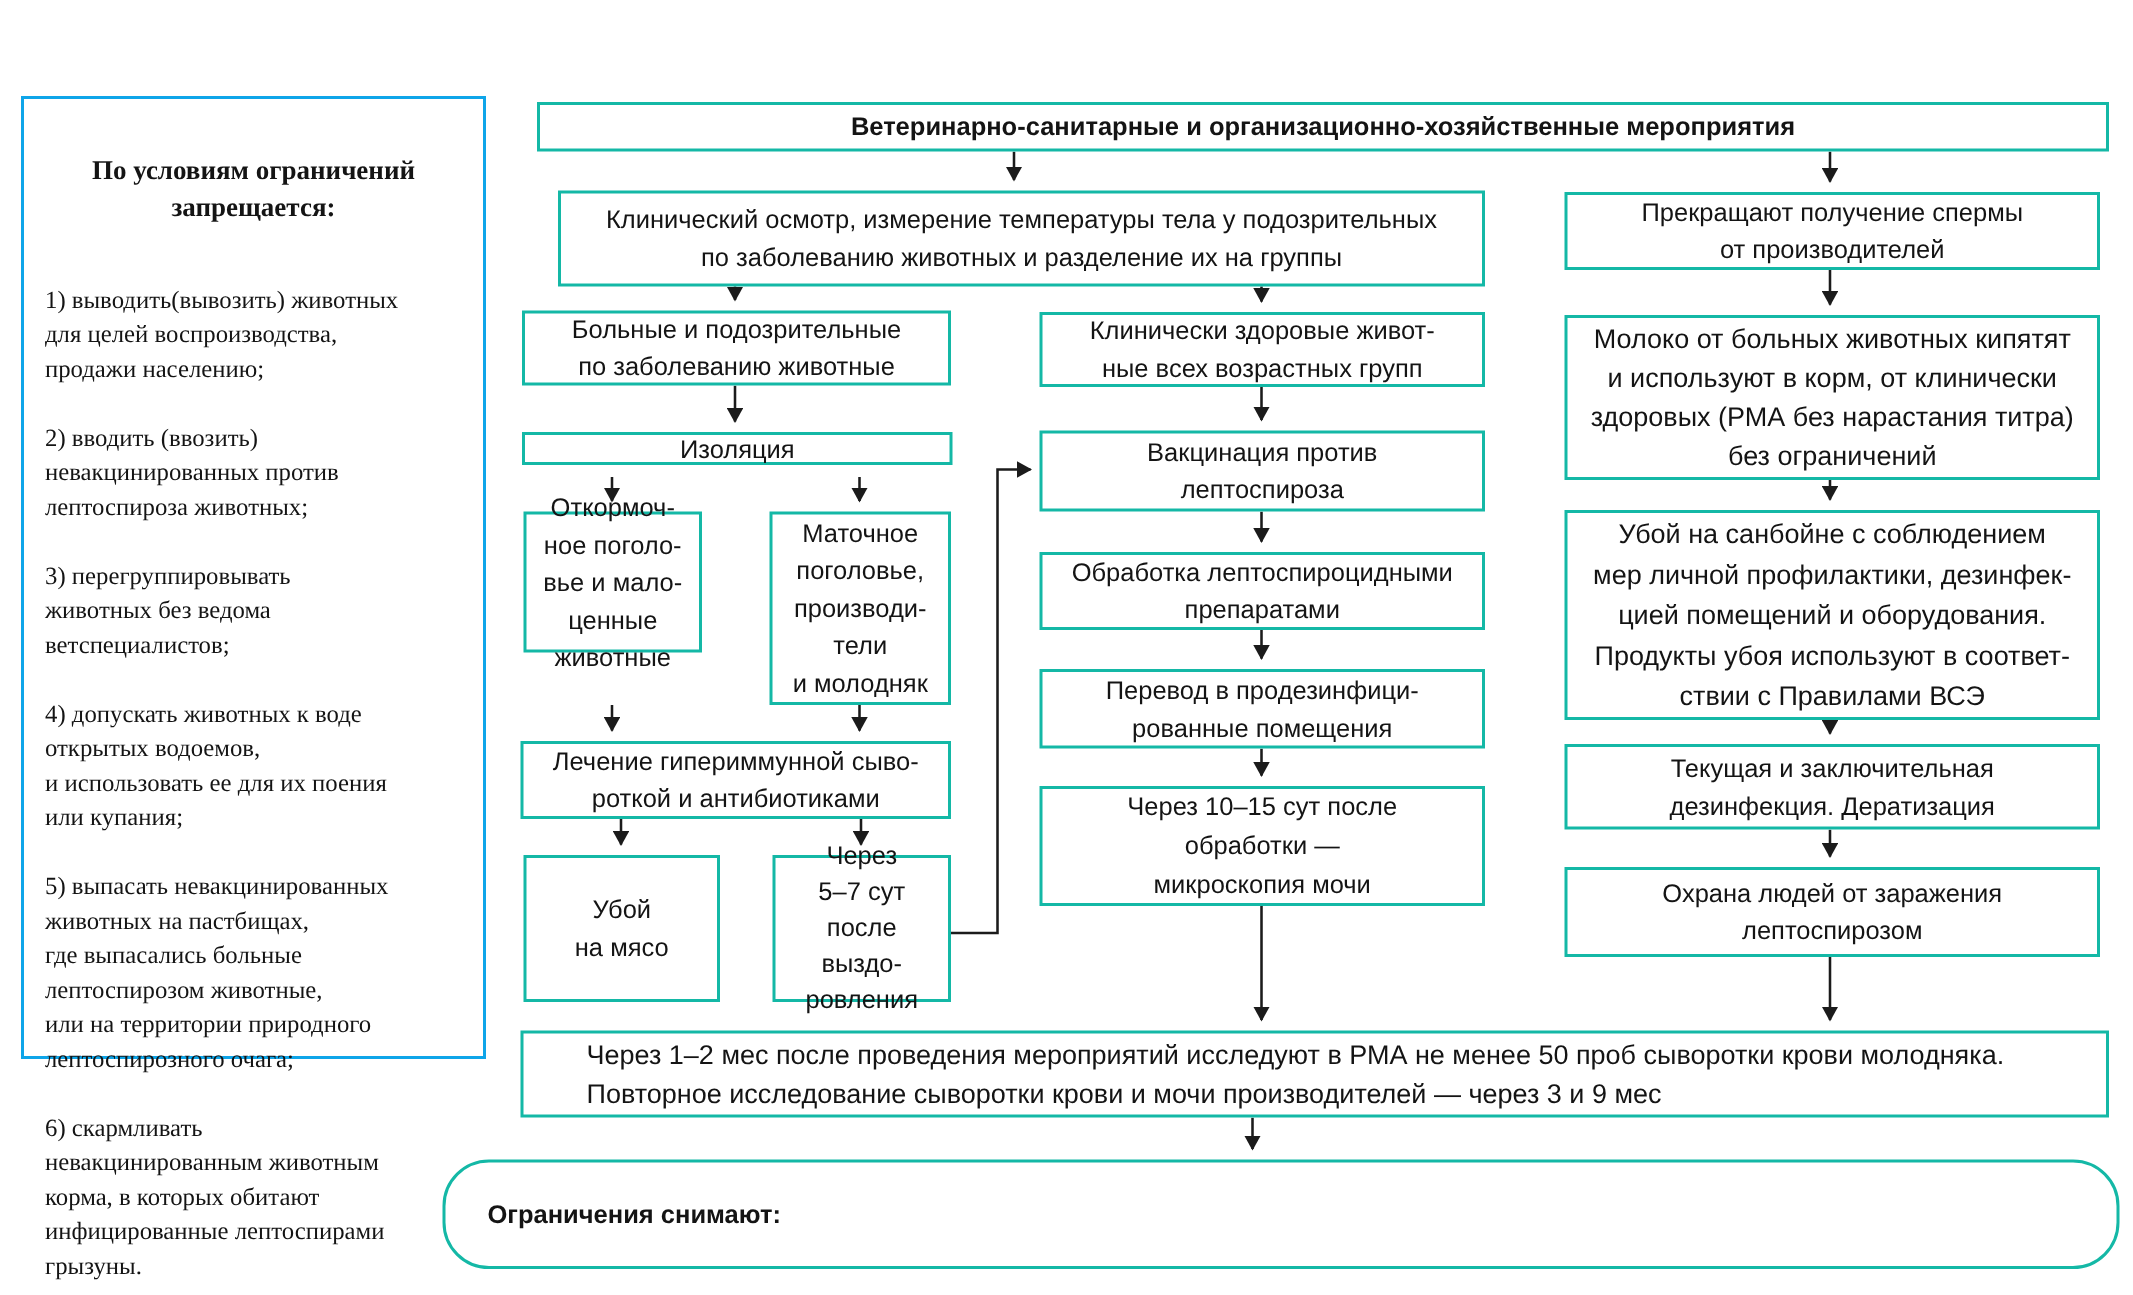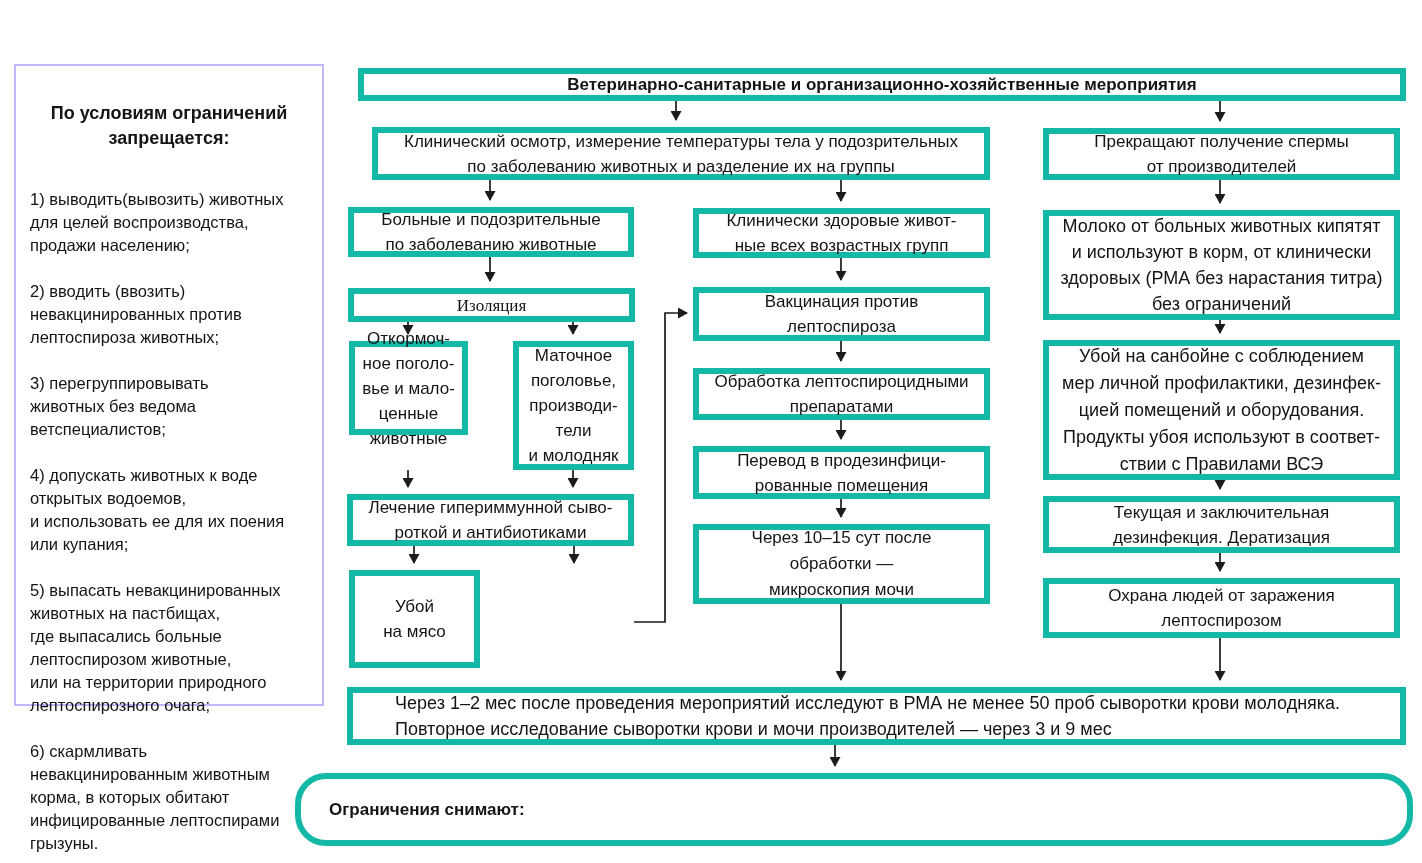--- a/index.html
+++ b/index.html
@@ -7,42 +7,43 @@
     position:relative;
     width:1422px;height:863px;
     background:#ffffff;
     font-family:"Liberation Sans","DejaVu Sans",sans-serif;
     color:#141414;
     overflow:hidden;
   }
   .node{
     position:absolute;
     box-sizing:border-box;
-    border:6px solid #14b8a6;
+    border:2px solid #14b8a6;
     background:#ffffff;
     display:flex;
     align-items:center;
     justify-content:center;
     text-align:center;
     white-space:pre-line;
     font-size:17px;
     line-height:25px;
     padding:2px 6px;
   }
   .bold{font-weight:bold;}
   .leftalign{justify-content:flex-start;text-align:left;}
   .sidebar{
     position:absolute;
     box-sizing:border-box;
-    border:2px solid #c4b5fd;
+    border:2px solid #0ea5e9;
     background:#fff;
     padding:10px 14px;
     font-size:16.5px;
     line-height:23px;
     white-space:pre-line;
+    font-family:Liberation Serif, serif;
   }
   .sidebar .sb-title{
     font-weight:bold;
     font-size:18px;
     line-height:25px;
     text-align:center;
     margin:2px 0 14px 0;
   }
   .connectors{position:absolute;left:0;top:0;pointer-events:none;}
   .lh26{line-height:26px;}
@@ -113,49 +114,53 @@
 лептоспирозного очага;</div>
     <div>6) скармливать
 невакцинированным животным
 корма, в которых обитают
 инфицированные лептоспирами
 грызуны.</div>
   </div>
 
   <div class="node bold" style="left:358px;top:68px;width:1048px;height:33px;">Ветеринарно-санитарные и организационно-хозяйственные мероприятия</div>
 
-  <div class="node" style="left:372px;top:127px;width:618px;height:53px;">Клинический осмотр, измерение температуры тела у подозрительных
+  <div class="node" style="left:372px;top:127px;width:618px;height:64px;">Клинический осмотр, измерение температуры тела у подозрительных
 по заболеванию животных и разделение их на группы</div>
 
   <div class="node" style="left:348px;top:207px;width:286px;height:50px;">Больные и подозрительные
 по заболеванию животные</div>
 
   <div class="node" style="left:693px;top:208px;width:297px;height:50px;">Клинически здоровые живот-
 ные всех возрастных групп</div>
 
-  <div class="node" style="left:348px;top:288px;width:287px;height:34px;font-family:Liberation Serif, serif;">Изоляция</div>
+  <div class="node" style="left:348px;top:288px;width:287px;height:22px;">Изоляция</div>
 
   <div class="node" style="left:349px;top:341px;width:119px;height:94px;">Откормоч-
 ное поголо-
 вье и мало-
 ценные
 животные</div>
 
   <div class="node" style="left:513px;top:341px;width:121px;height:129px;">Маточное
 поголовье,
 производи-
 тели
 и молодняк</div>
 
   <div class="node" style="left:347px;top:494px;width:287px;height:52px;">Лечение гипериммунной сыво-
 роткой и антибиотиками</div>
 
   <div class="node" style="left:349px;top:570px;width:131px;height:98px;">Убой
 на мясо</div>
 
+  <div class="node lh24" style="left:515px;top:570px;width:119px;height:98px;">Через
+5–7 сут
+после выздо-
+ровления</div>
 
   <div class="node" style="left:693px;top:287px;width:297px;height:54px;">Вакцинация против
 лептоспироза</div>
 
   <div class="node" style="left:693px;top:368px;width:297px;height:52px;">Обработка лептоспироцидными
 препаратами</div>
 
   <div class="node" style="left:693px;top:446px;width:297px;height:53px;">Перевод в продезинфици-
 рованные помещения</div>
 

